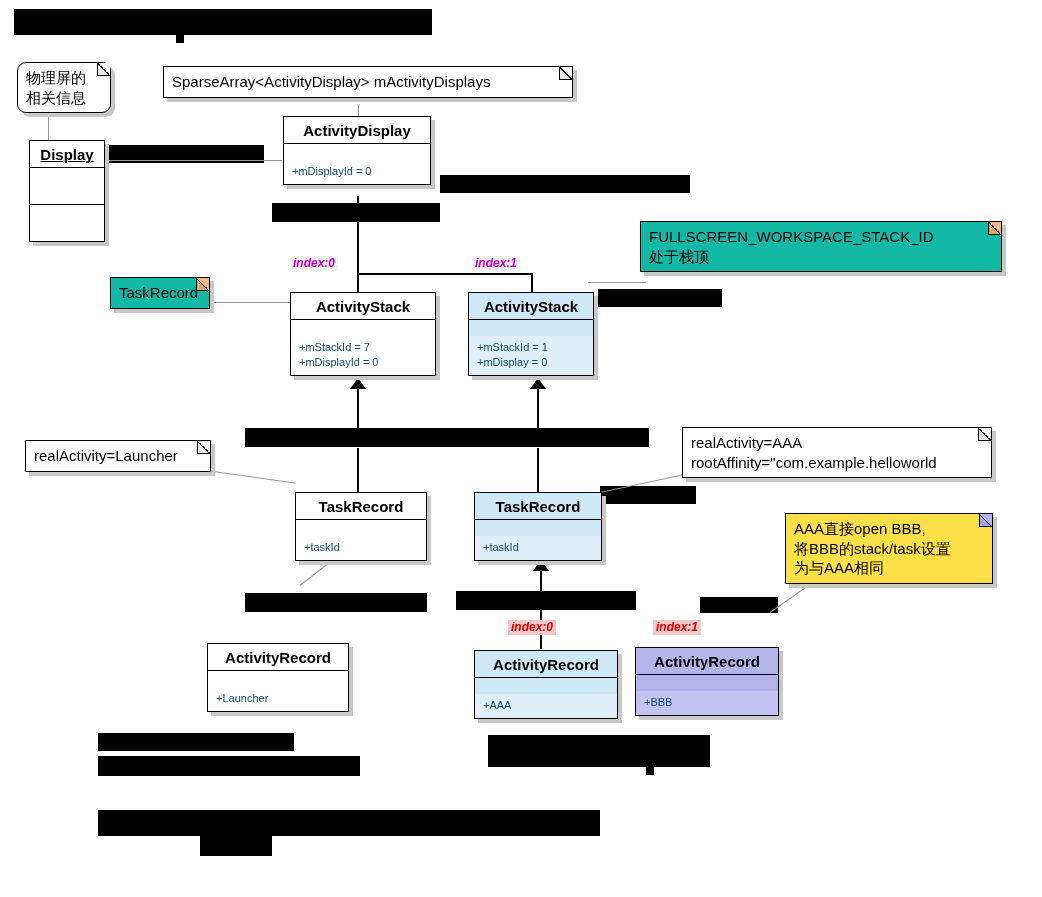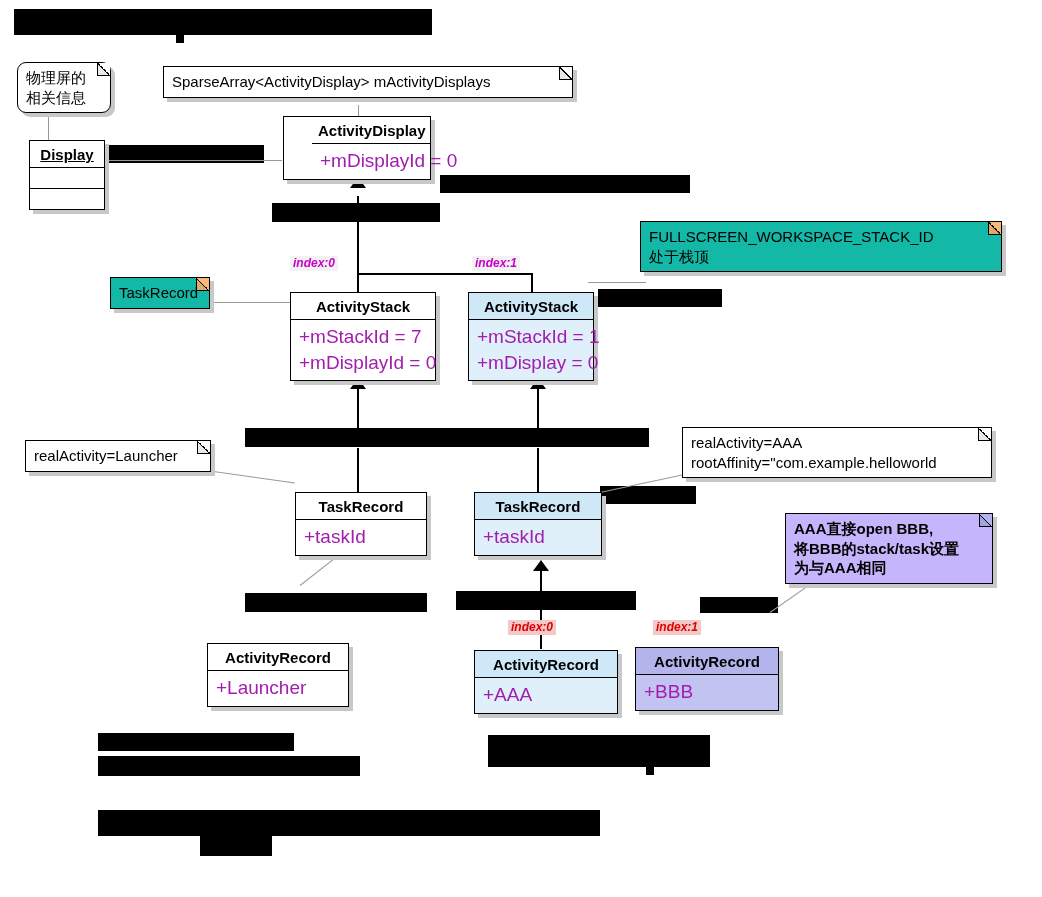--- a/index.html
+++ b/index.html
@@ -26,25 +26,26 @@
   .umlbox .title {
     text-align:center;
     font-weight:bold;
     font-size:15px;
     color:#000000;
     padding:5px 6px 4px 6px;
     border-bottom:1px solid #000000;
     white-space:nowrap;
   }
   .umlbox .attrs {
-    font-size:19px;
-    color:#a21caf;
+    font-size:11px;
+    color:#0c4a6e;
     padding:4px 8px 5px 8px;
     line-height:1.35;
     white-space:nowrap;
+    margin-top:16px;
   }
   .umlbox .attrs.empty { min-height:20px; padding:0; }
   .umlbox .attrs .row { white-space:nowrap; }
   .umlbox.blue { background:#cfe8f7; }
   .umlbox.blue .attrs { background:#dff0fa; }
   .umlbox.purple { background:#b4b4ec; }
   .umlbox.purple .attrs { background:#c3c3f2; }
   .umlbox .sep { border-top:1px solid #000000; height:0; }
 
   
@@ -66,21 +67,21 @@
     width:13px; height:13px;
     background:linear-gradient(225deg, #ffffff 0 50%, #000000 50% 56%, #e8e8e8 56% 100%);
     border-left:1px solid #000000;
     border-bottom:1px solid #000000;
     box-sizing:border-box;
   }
   .note.orange { background:#14b8a6; }
   .note.orange .fold {
     background:linear-gradient(225deg, #f9b97a 0 50%, #000000 50% 56%, #e0a96c 56% 100%);
   }
-  .note.purple { background:#c4b5fd;font-weight:bold; }
+  .note.purple { background:#fde047; }
   .note.purple .fold {
     background:linear-gradient(225deg, #b4b4ec 0 50%, #000000 50% 56%, #a3a3dd 56% 100%);
   }
 
   
   .idxlabel {
     position:absolute;
     font-size:12px;
     font-weight:bold;
     font-style:italic;
@@ -214,21 +215,21 @@
   <div class="idxlabel red" style="left:508px; top:620px;">index:0</div>
   <div class="idxlabel red" style="left:653px; top:620px;">index:1</div>
 
   <div class="umlbox" style="left:29px; top:140px; width:76px;text-decoration:underline;">
     <div class="title">Display</div>
     <div class="attrs empty" style="height:14px;"></div>
     <div class="sep"></div>
     <div class="attrs empty" style="height:14px;"></div>
   </div>
 
-  <div class="umlbox" style="left:283px; top:116px; width:148px;padding-left:28px;">
+  <div class="umlbox" style="left:283px; top:116px; width:148px;">
     <div class="title">ActivityDisplay</div>
     <div class="attrs">
       <div class="row">+mDisplayId = 0</div>
     </div>
   </div>
 
   <div class="umlbox" style="left:290px; top:292px; width:146px;">
     <div class="title">ActivityStack</div>
     <div class="attrs">
       <div class="row">+mStackId = 7</div>

